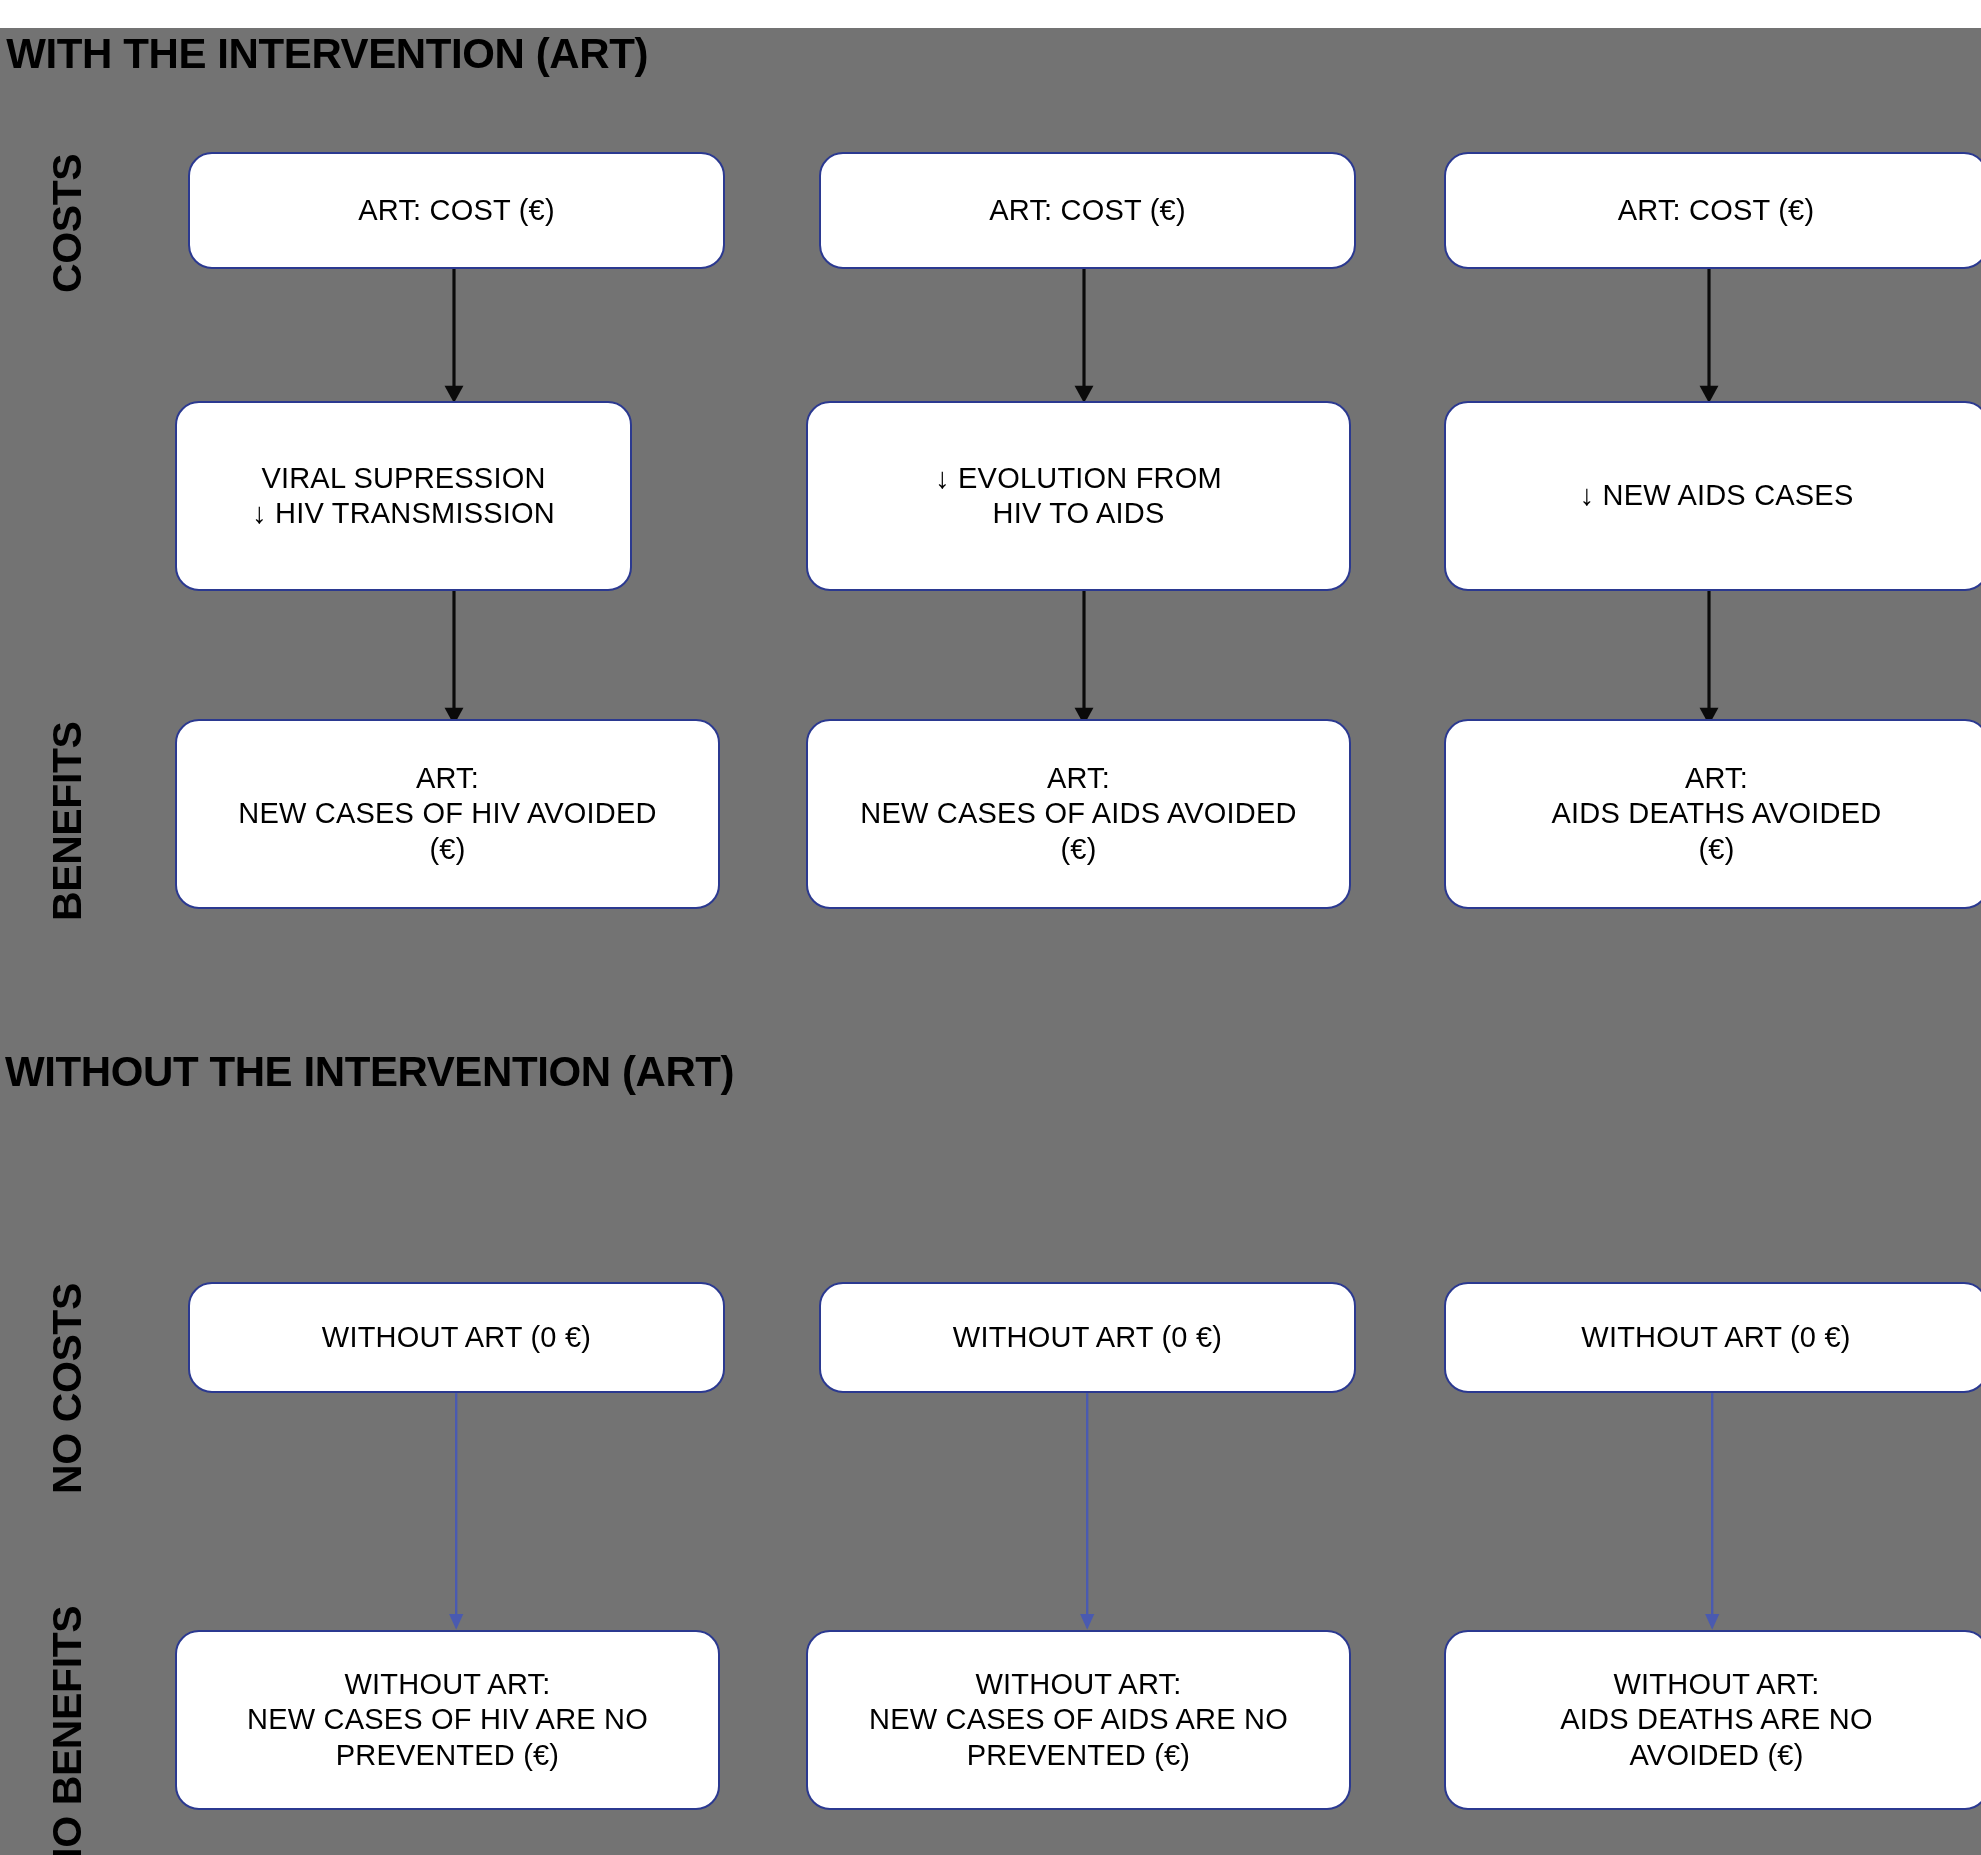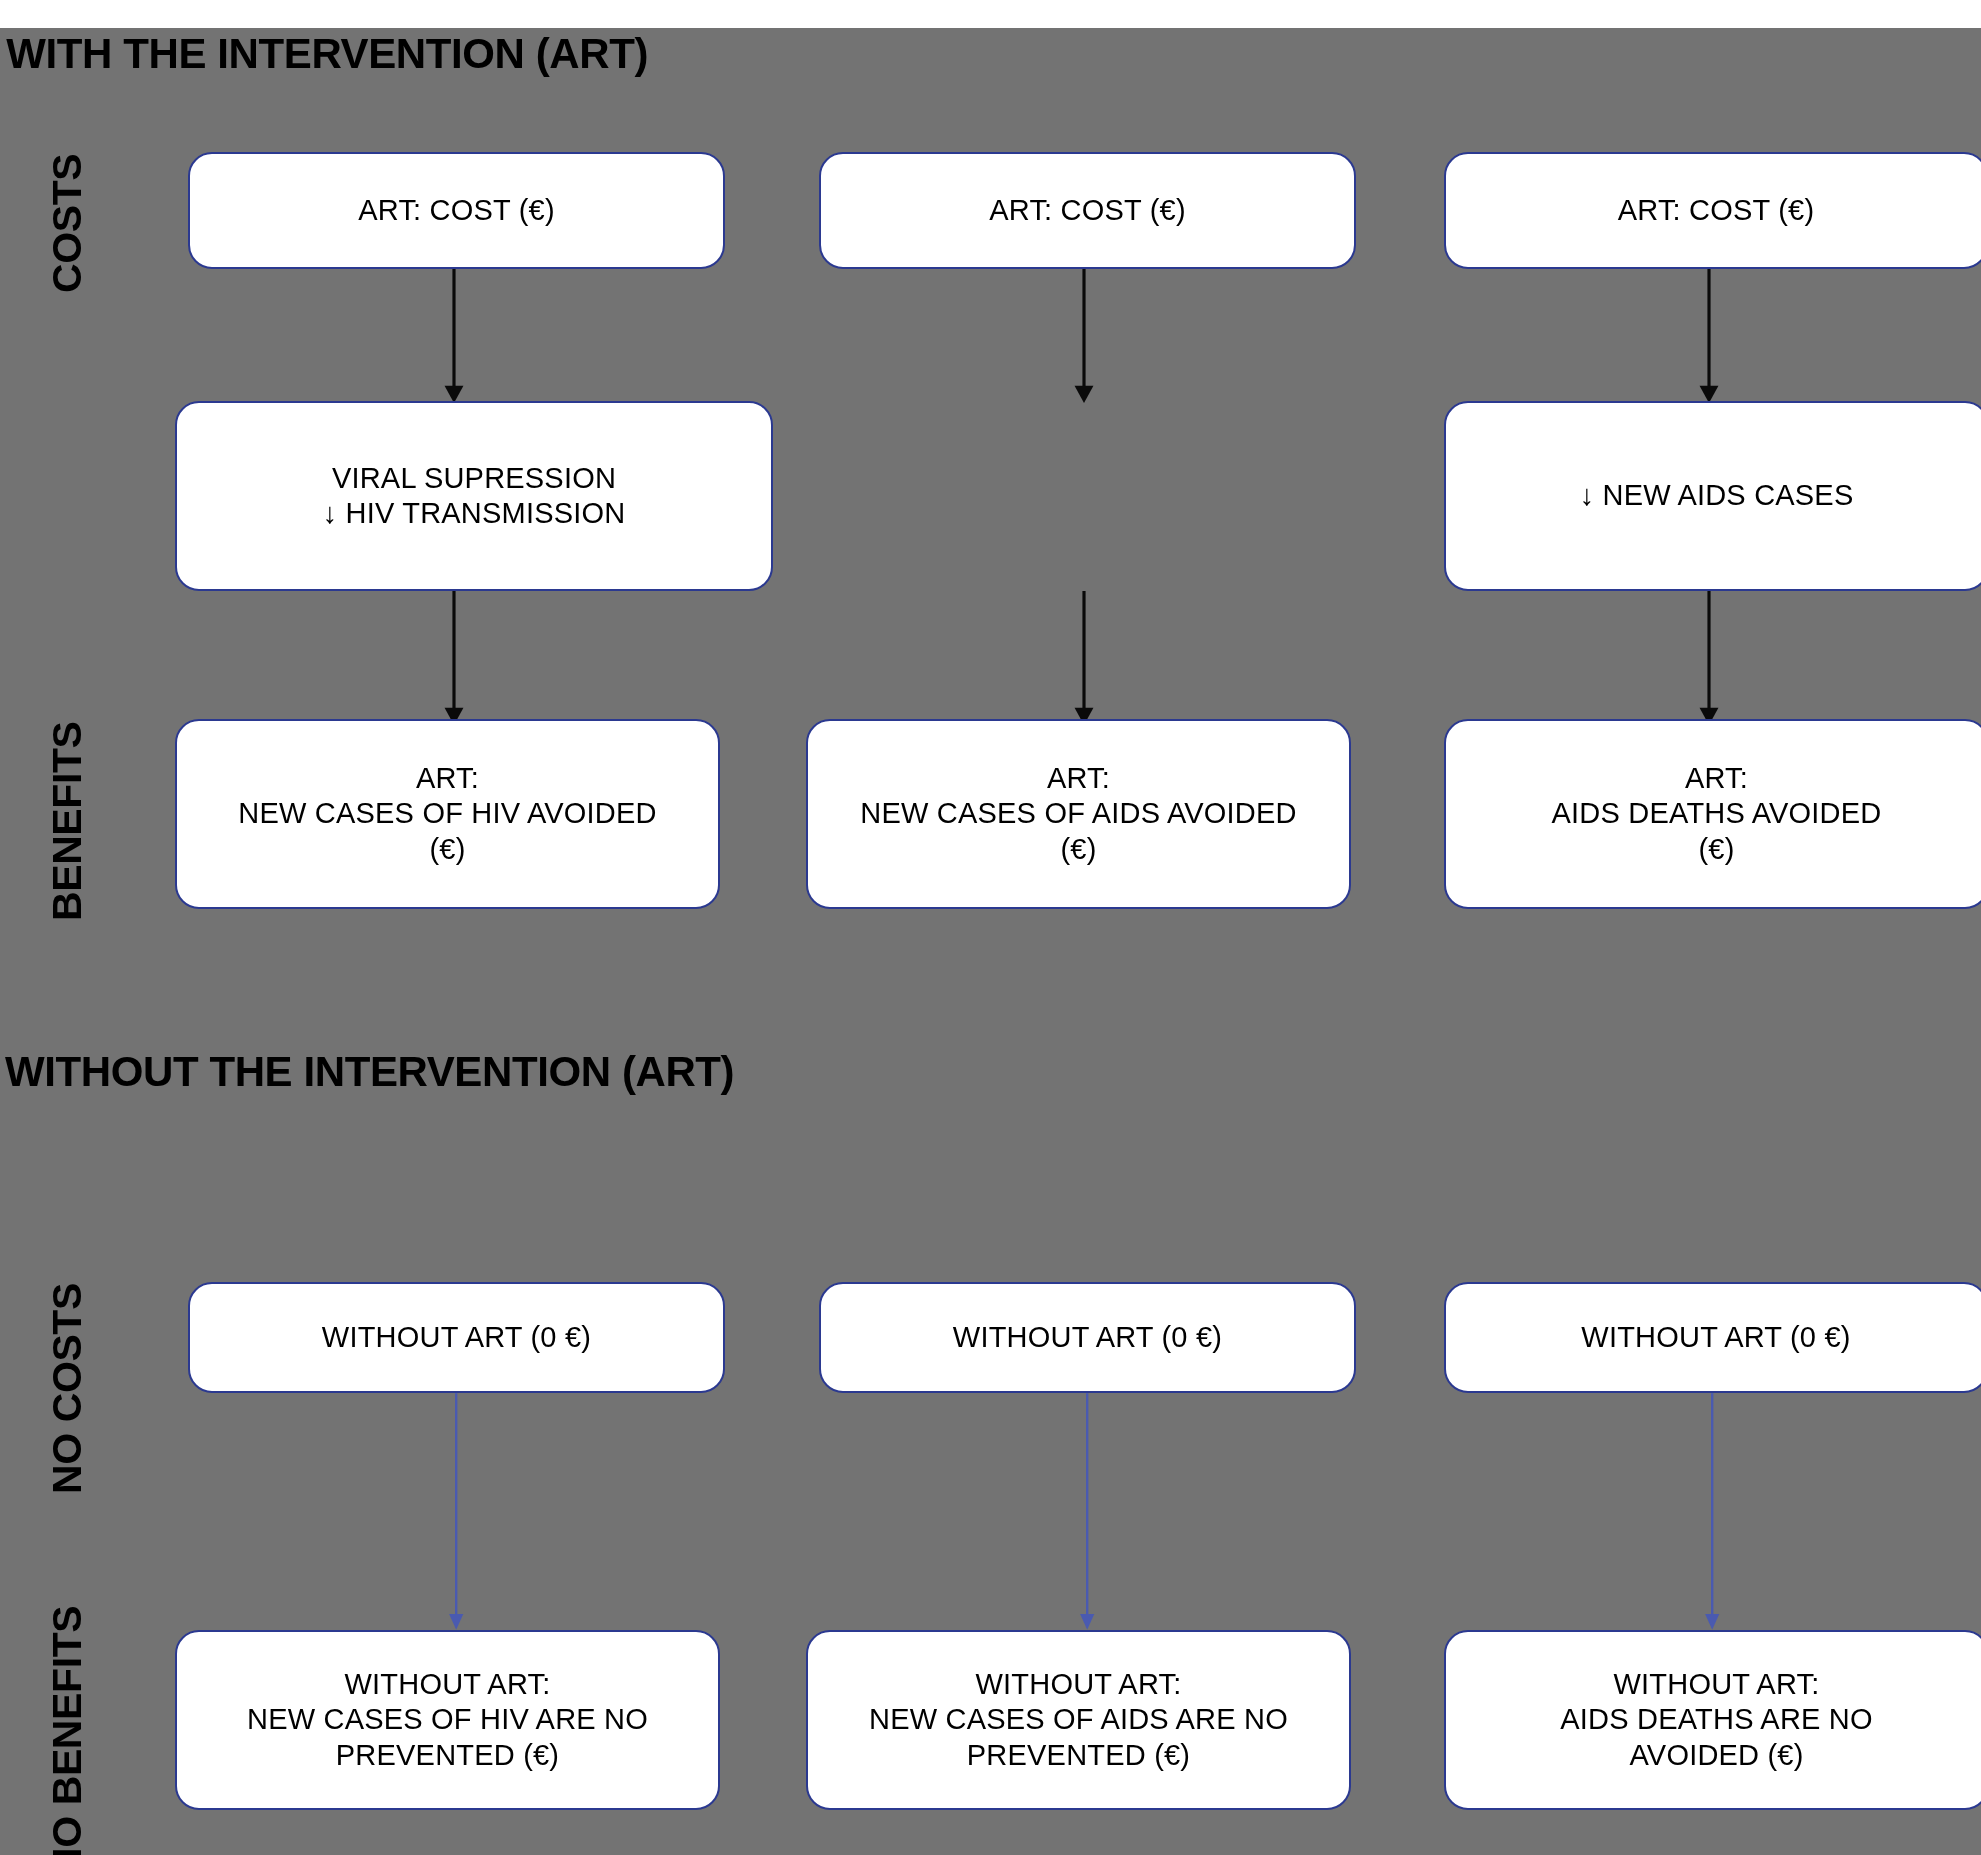--- a/index.html
+++ b/index.html
@@ -103,22 +103,24 @@
   </svg>
   <svg class="connector conn-dark" style="left:1068px; top:241px; width:32px; height:134px;" viewBox="0 0 40 170">
     <line x1="20" y1="0" x2="20" y2="150"></line>
     <polygon points="8,148 32,148 20,170"></polygon>
   </svg>
   <svg class="connector conn-dark" style="left:1693px; top:241px; width:32px; height:134px;" viewBox="0 0 40 170">
     <line x1="20" y1="0" x2="20" y2="150"></line>
     <polygon points="8,148 32,148 20,170"></polygon>
   </svg>
 
-  <div class="node" style="left:175px;  top:373px; width:598px; height:190px;">VIRAL SUPRESSION
+  <div class="node" style="left:175px;  top:373px; width:457px; height:190px;">VIRAL SUPRESSION
 ↓ HIV TRANSMISSION</div>
+  <div class="node" style="left:806px; top:373px; width:545px; height:190px;">↓ EVOLUTION FROM
+HIV TO AIDS</div>
   <div class="node" style="left:1444px; top:373px; width:545px; height:190px;">↓ NEW AIDS CASES</div>
 
   <svg class="connector conn-dark" style="left:438px; top:563px; width:32px; height:134px;" viewBox="0 0 40 170">
     <line x1="20" y1="0" x2="20" y2="150"></line>
     <polygon points="8,148 32,148 20,170"></polygon>
   </svg>
   <svg class="connector conn-dark" style="left:1068px; top:563px; width:32px; height:134px;" viewBox="0 0 40 170">
     <line x1="20" y1="0" x2="20" y2="150"></line>
     <polygon points="8,148 32,148 20,170"></polygon>
   </svg>

